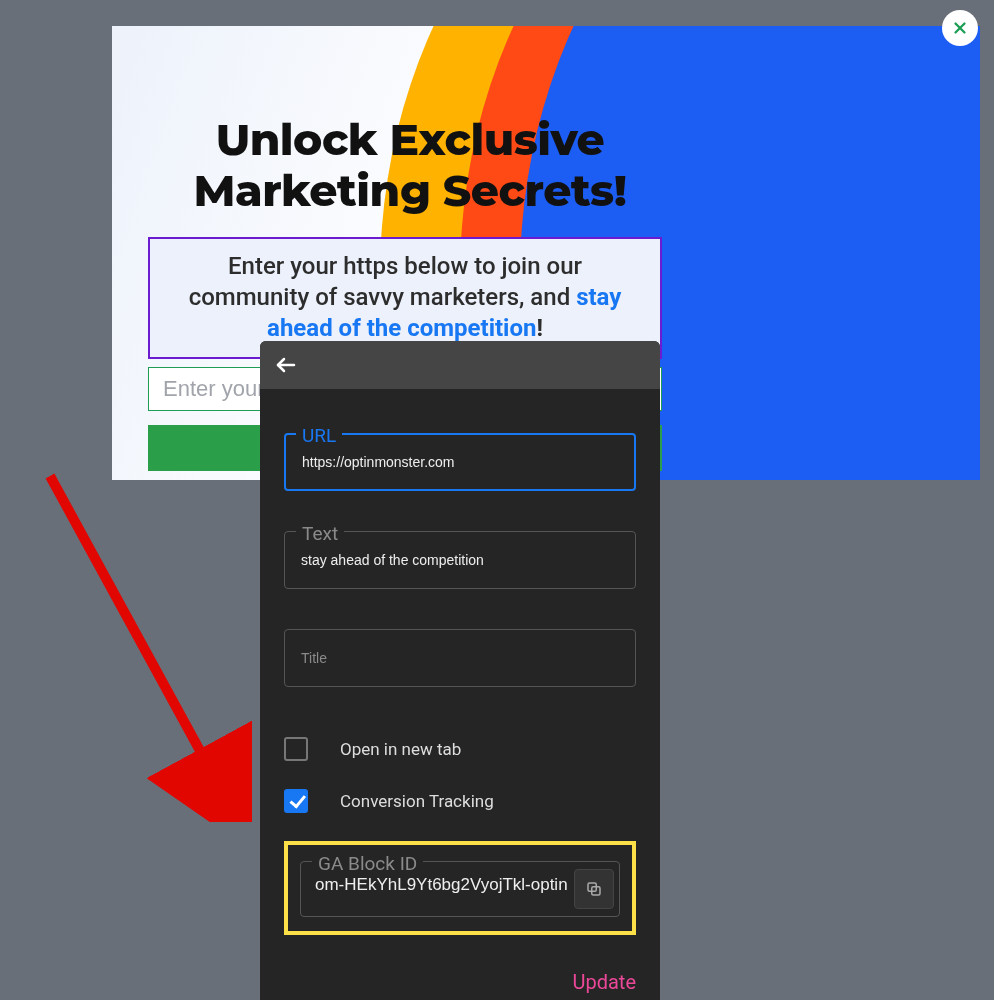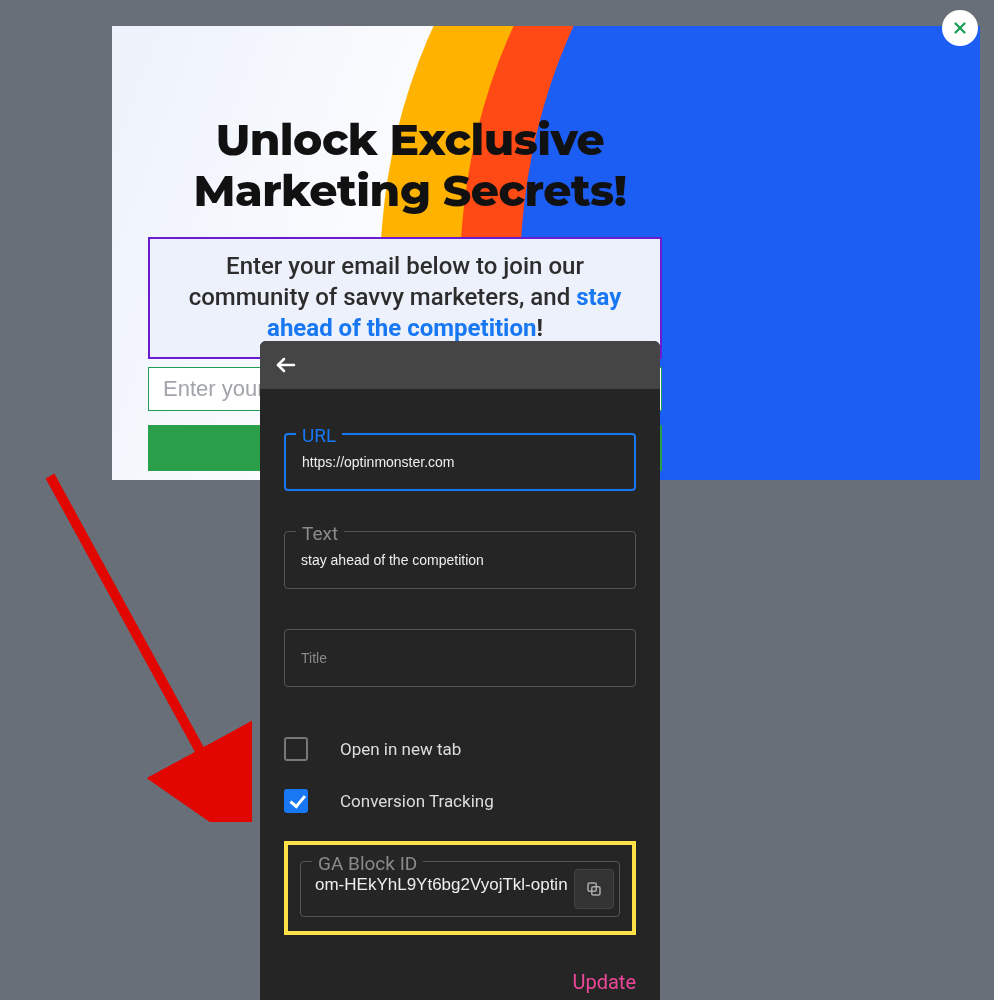--- a/index.html
+++ b/index.html
@@ -245,21 +245,21 @@
 <div class="popup">
   <div class="wave-yellow"></div>
   <div class="wave-orange"></div>
   <div class="wave-blue"></div>
 
   <div class="popup-content">
     <div class="headline">Unlock Exclusive Marketing Secrets!</div>
 
     <div class="subheading-box">
       <span class="sub">
-        <span>Enter your email below to join our community of savvy marketers, and </span><span class="link">stay ahead of the competition</span><span class="bang">!</span>
+        <span>Enter your https below to join our community of savvy marketers, and </span><span class="link">stay ahead of the competition</span><span class="bang">!</span>
       </span>
     </div>
 
     <input class="email-input" type="text" placeholder="Enter your email address here..." style="">
 
     <button class="cta-btn"></button>
   </div>
 </div>
 
 <div class="close-btn" style="left:942px;top:10px;position:absolute;z-index:30;">

